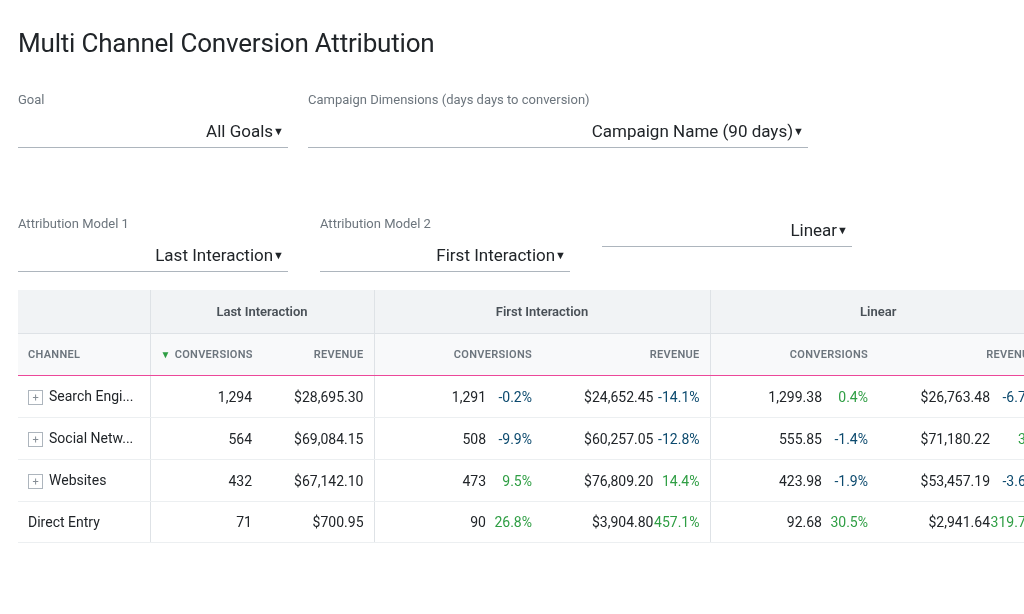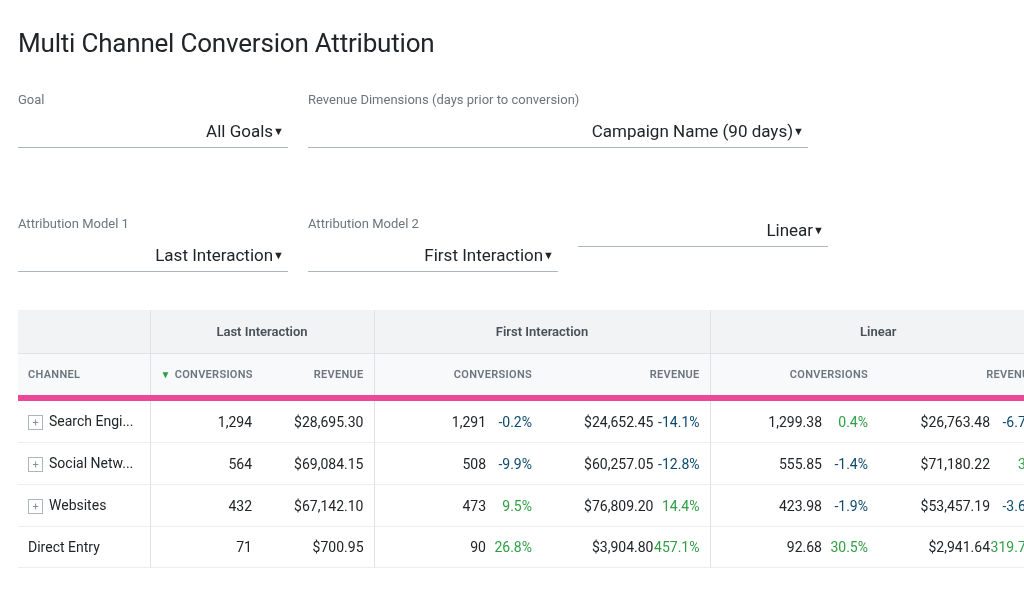--- a/index.html
+++ b/index.html
@@ -1,27 +1,27 @@
 <!DOCTYPE html>
 <html><head>
 <meta charset="utf-8">
 <style>
   html,body{margin:0;padding:0;font-family:-apple-system,BlinkMacSystemFont,"Segoe UI",Roboto,Helvetica,Arial,sans-serif;color:#212529;background:#fff}
   .wrap{padding:16px 18px;width:1006px;box-sizing:border-box}
   h1{font-size:26px;font-weight:400;margin:12px 0 34px 0;letter-spacing:-0.2px}
   .filters{display:grid;grid-template-columns:270px 500px 1fr;column-gap:20px;margin-bottom:68px}
-  .filters2{display:grid;grid-template-columns:270px 250px 250px 1fr;column-gap:20px;margin-bottom:38px}
+  .filters2{display:grid;grid-template-columns:270px 250px 250px 1fr;column-gap:32px;margin-bottom:18px}
   .field{}
   .field-label{font-size:13px;color:#6c757d;margin-bottom:10px}
   .field-input{border-bottom:1px solid #adb5bd;padding:4px 0 6px 0;display:flex;align-items:center;justify-content:flex-end;font-size:17px;cursor:pointer}
   .field-input .arrow{font-size:11px;color:#212529;margin-right:4px}
   .arrow{display:inline-block}
   table{border-collapse:collapse;width:100%;table-layout:fixed}
   thead .grp th{background:#f1f3f5;font-size:13px;font-weight:600;color:#495057;padding:14px 10px;text-align:center;border-bottom:1px solid #dee2e6}
-  thead .cols th{background:#f8f9fa;font-size:11px;font-weight:600;color:#6c757d;text-transform:uppercase;letter-spacing:0.3px;padding:14px 10px;text-align:right;border-bottom:6px solid #ec4899}
+  thead .cols th{background:#f8f9fa;font-size:11px;font-weight:600;color:#6c757d;text-transform:uppercase;letter-spacing:0.3px;padding:14px 10px;text-align:right;border-bottom:1px solid #ec4899}
   thead .cols th.chcol{text-align:left}
   tbody td{padding:12px 10px;font-size:14px;border-bottom:1px solid #eceff1;text-align:right;vertical-align:middle}
   tbody td.ch{text-align:left;white-space:nowrap;overflow:hidden;text-overflow:ellipsis}
   .expand{display:inline-flex;width:13px;height:13px;border:1px solid #adb5bd;color:#868e96;font-size:11px;align-items:center;justify-content:center;margin-right:6px;line-height:1}
   .pos{color:#2f9e44}
   .neg{color:#0c4a6e}
   .sep-r{border-right:1px solid #dee2e6}
   .sort-ind{color:#2f9e44;font-size:10px;margin-right:4px}
   .cell-metric{display:flex;justify-content:flex-end;}
   .pct{min-width:46px;text-align:right}
@@ -34,21 +34,21 @@
 
 <div class="filters">
   <div class="field">
     <div class="field-label">Goal</div>
     <div class="field-input">
       <span>All Goals</span>
       <span class="arrow">▼</span>
     </div>
   </div>
   <div class="field">
-    <div class="field-label">Revenue Dimensions (days prior to conversion)</div>
+    <div class="field-label">Campaign Dimensions (days days to conversion)</div>
     <div class="field-input">
       <span>Campaign Name (90 days)</span>
       <span class="arrow">▼</span>
     </div>
   </div>
 </div>
 
 <div class="filters2">
   <div class="field">
     <div class="field-label">Attribution Model 1</div>

